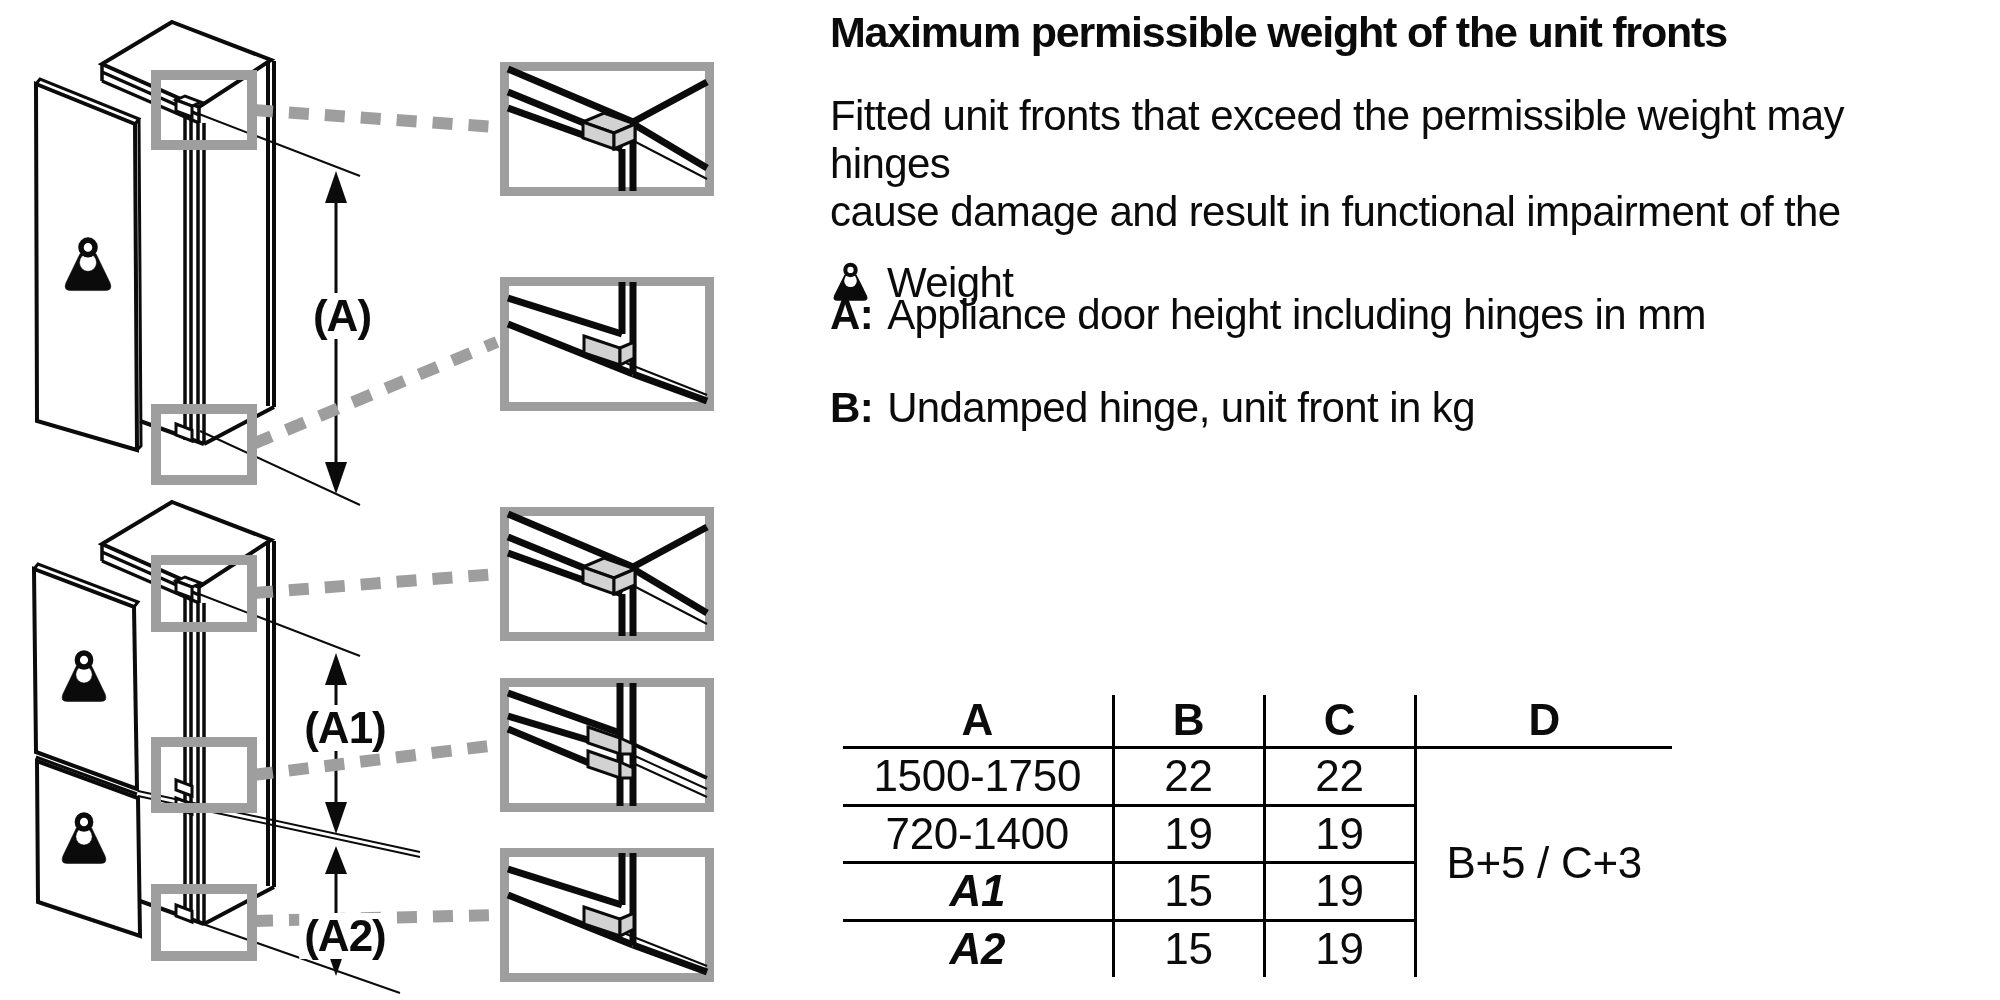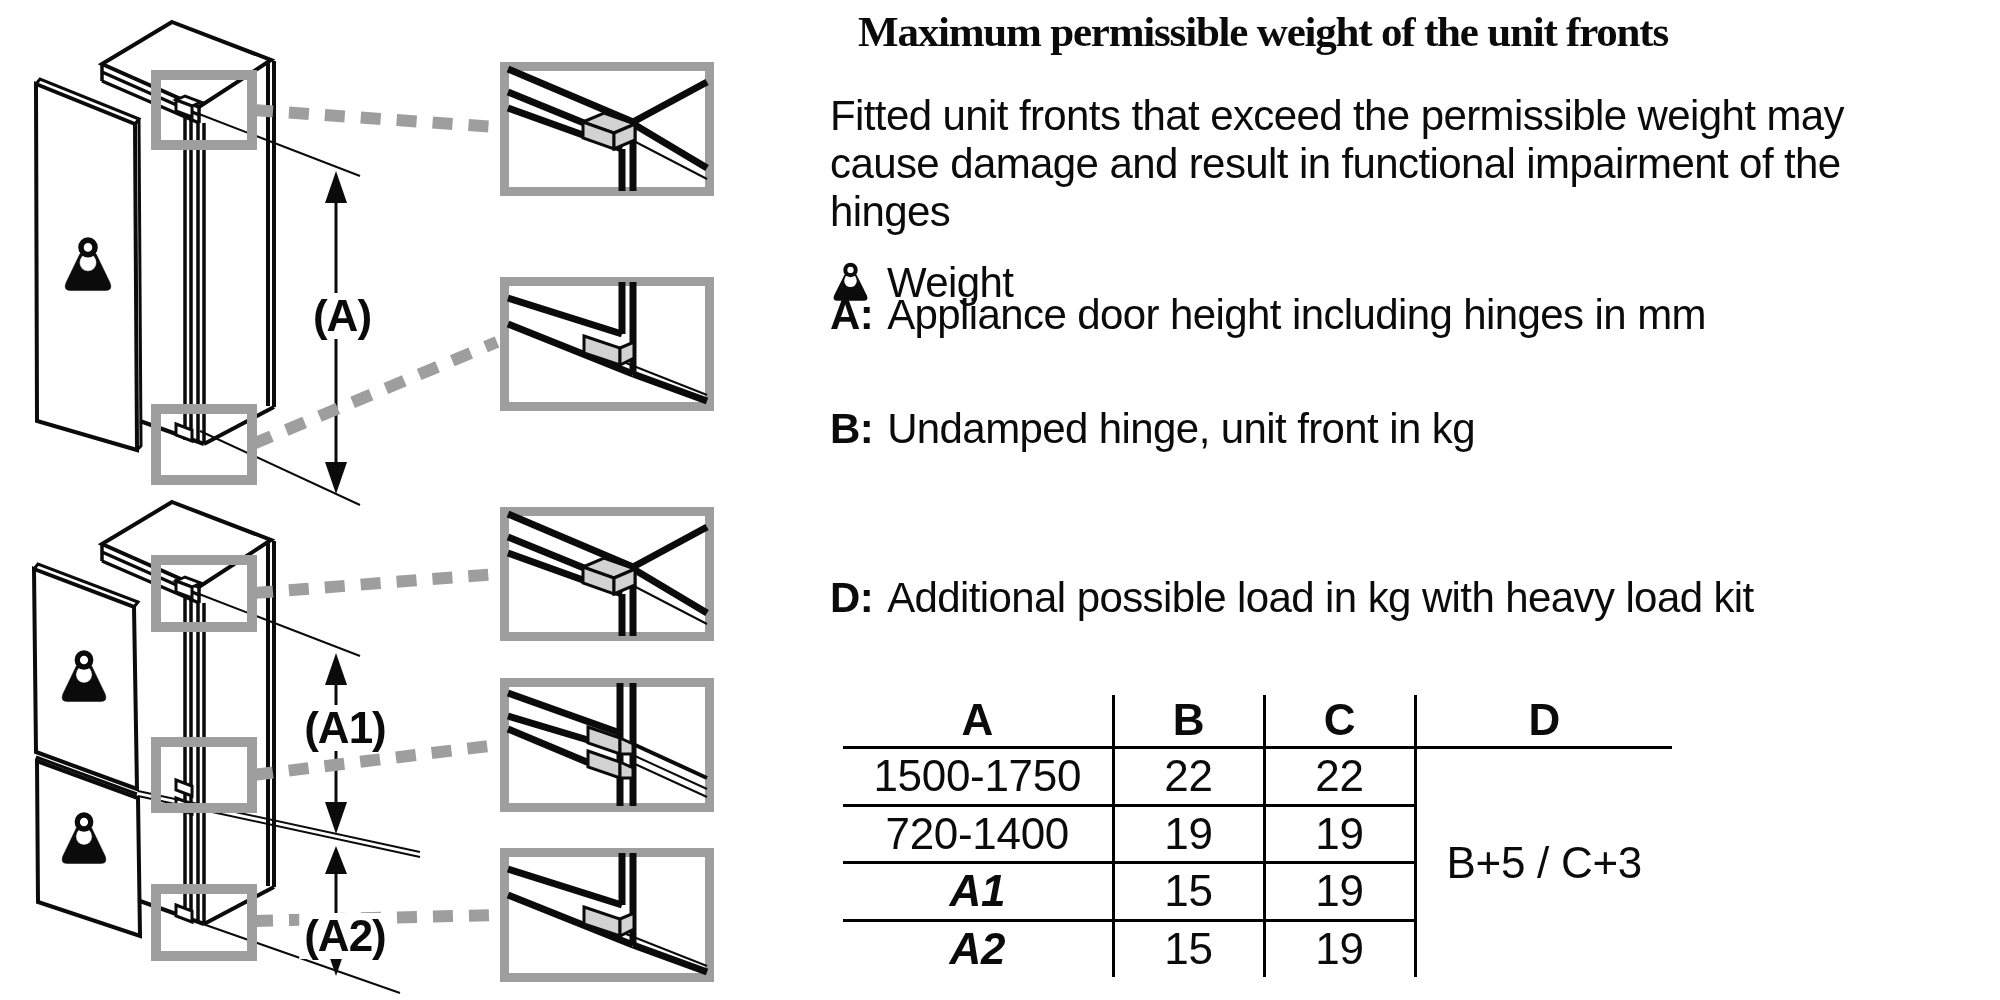--- a/index.html
+++ b/index.html
@@ -1,22 +1,22 @@
 <!DOCTYPE html>
 <html><head>
 <meta charset="utf-8">
 <style>
   html,body{margin:0;padding:0;background:#fff;}
   .page{position:relative;width:2000px;height:1000px;background:#fff;overflow:hidden;
         font-family:"Liberation Sans", sans-serif;color:#0b0b0b;}
   .diagram-svg{position:absolute;left:0;top:0;}
   .dim-label{position:absolute;transform:translateX(-50%);background:#fff;padding:0 5px;
              font-weight:bold;font-size:44px;letter-spacing:-1px;line-height:46px;white-space:nowrap;}
-  .title{position:absolute;left:858px;top:6px;font-size:43px;font-weight:bold;
-         letter-spacing:-1.2px;line-height:52px;white-space:nowrap;font-family:Liberation Serif, serif;}
+  .title{position:absolute;left:830px;top:6px;font-size:43px;font-weight:bold;
+         letter-spacing:-1.2px;line-height:52px;white-space:nowrap;}
   .para{position:absolute;left:830px;top:92px;font-size:42px;letter-spacing:-0.6px;line-height:48px;}
   .legend-weight{position:absolute;left:832px;top:261px;display:flex;}
   .legend-weight .wlabel{font-size:42px;letter-spacing:-0.6px;line-height:44px;margin-left:18px;}
   .legend-row{position:absolute;left:830px;font-size:42px;letter-spacing:-0.6px;line-height:48px;white-space:nowrap;}
   .legend-row .key{font-weight:bold;margin-right:14px;}
   .wtable{position:absolute;left:843px;top:695px;border-collapse:collapse;
           font-size:44px;letter-spacing:-0.3px;table-layout:fixed;}
   .wtable td,.wtable th{padding:0;text-align:center;vertical-align:middle;font-weight:normal;}
   .wtable th{font-weight:bold;}
   .wtable .bl{border-left:3px solid #000;}
@@ -168,41 +168,38 @@
   </svg>
 
   <div class="dim-label" style="left:342px;top:293px">(A)</div>
   <div class="dim-label" style="left:345px;top:705px">(A1)</div>
   <div class="dim-label" style="left:345px;top:913px">(A2)</div>
 
   <div class="title">Maximum permissible weight of the unit fronts</div>
 
   <div class="para">
     <div>Fitted unit fronts that exceed the permissible weight may</div>
+    <div>hinges</div>
     <div>cause damage and result in functional impairment of the</div>
-    <div>hinges</div>
   </div>
 
   <div class="legend-weight">
     <svg width="37" height="42" viewBox="0 0 100 105">
       <path d="M34,32 L66,32 L94,88 Q100,103 85,103 L15,103 Q0,103 6,88 Z" fill="#0b0b0b"></path>
       <circle cx="50" cy="49" r="17" fill="#fff"></circle>
       <circle cx="50" cy="20" r="14" fill="#fff" stroke="#0b0b0b" stroke-width="11"></circle>
     </svg>
     <span class="wlabel">Weight</span>
   </div>
 
   <div class="legend-row" style="top:291px">
     <span class="key">A:</span><span>Appliance door height including hinges in mm</span>
   </div>
-  <div class="legend-row" style="top:405px">
+  <div class="legend-row" style="top:384px">
     <span class="key">B:</span><span>Undamped hinge, unit front in kg</span>
-  </div>
-  <div class="legend-row" style="top:574px">
-    <span class="key">D:</span><span>Additional possible load in kg with heavy load kit</span>
   </div>
 
   <table class="wtable">
     <colgroup>
         <col style="width:270px">
         <col style="width:151px">
         <col style="width:151px">
         <col style="width:257px">
       </colgroup>
     <tbody>

